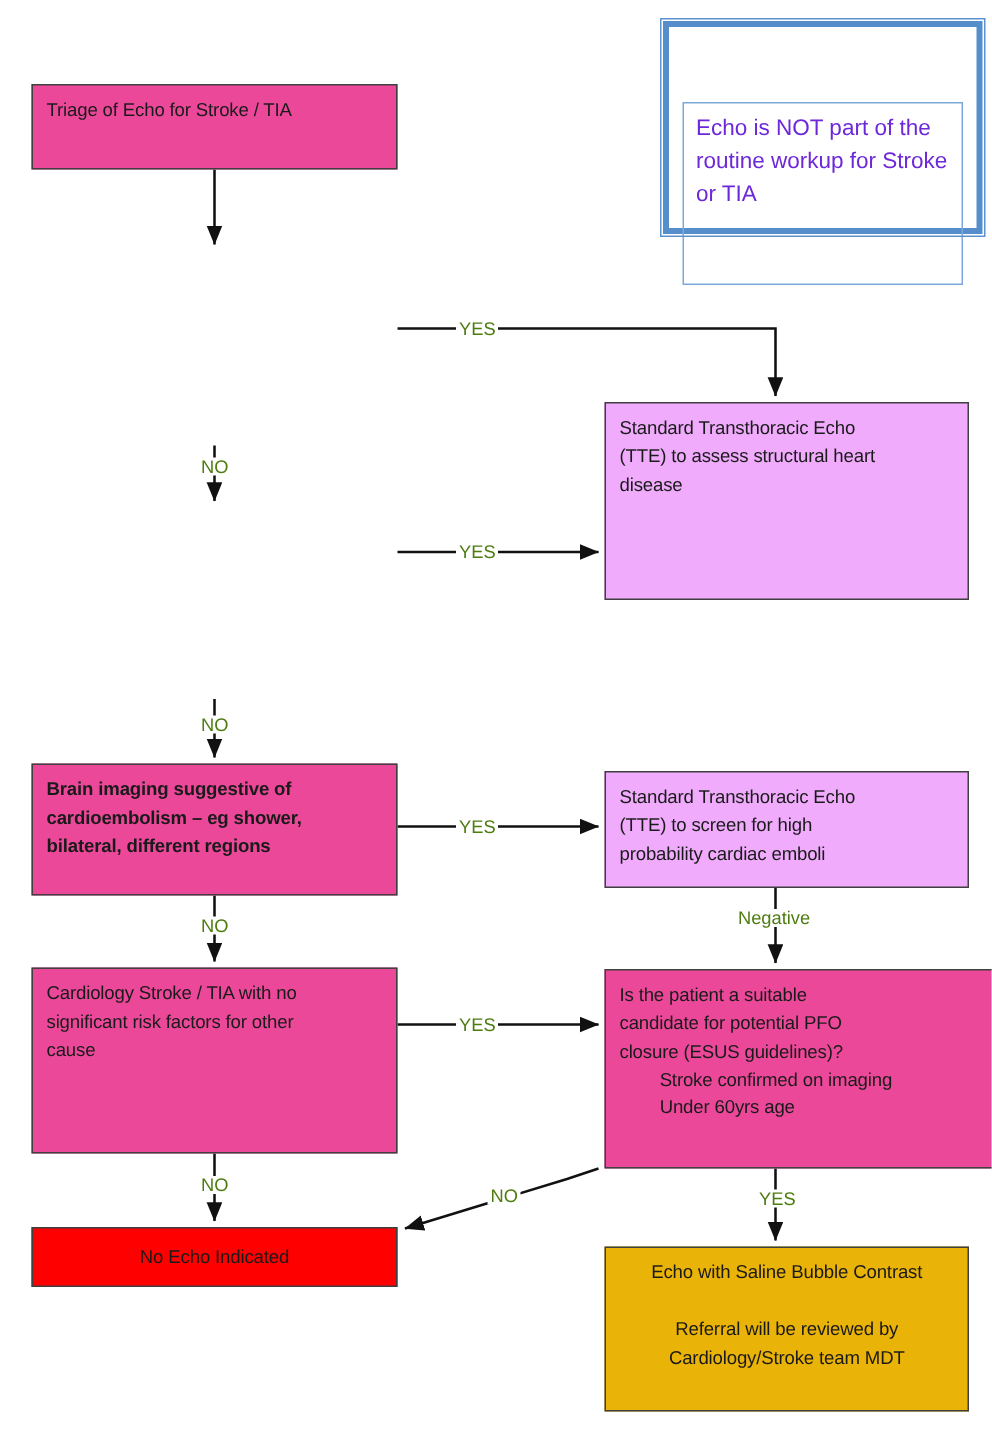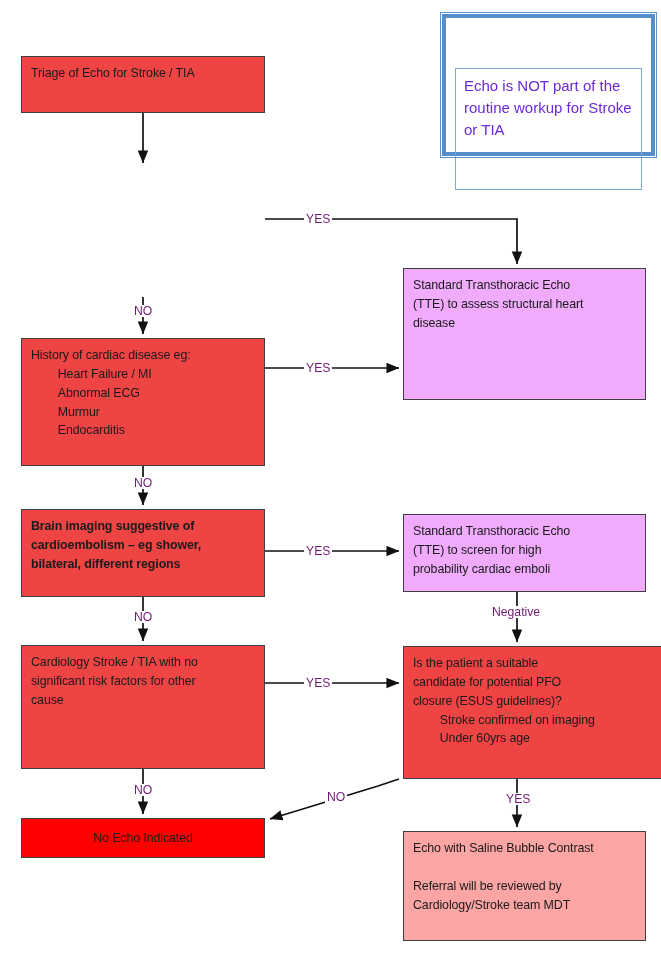--- a/index.html
+++ b/index.html
@@ -24,31 +24,31 @@
     left: 0;
     top: 0;
     width: 661px;
     height: 966px;
     pointer-events: none;
   }
   .node {
     position: absolute;
     box-sizing: border-box;
     border: 1px solid #404040;
-    background: #ef4444;
+    background: #ec4899;
     font-size: 12.4px;
     line-height: 1.52;
     color: #1a1a1a;
     padding: 7px 9px 5px 9px;
     white-space: pre-wrap;
     letter-spacing: -0.1px;
   }
   .node.green { background: #f0abfc; border-color: #3f3f3f; }
   .node.red   { background: #fe0000; border-color: #3f3f3f; text-align: center; }
-  .node.yellow{ background: #fca5a5; border-color: #3f3f3f; }
+  .node.yellow{ background: #eab308; border-color: #3f3f3f; text-align: center; }
   .node.center-text { text-align: center; padding-top: 10px; }
 
   .callout {
     position: absolute;
     box-sizing: border-box;
     background: #ffffff;
     border: 4px solid #558ecb;
     outline: 1px solid #5c92cd;
     outline-offset: 1px;
     font-size: 15px;
@@ -61,21 +61,21 @@
     border: 1px solid #7aa9d9;
     box-sizing: border-box;
     width: 100%;
     height: 100%;
     padding: 6px 8px;
   }
 
   .edge-label {
     position: absolute;
     font-size: 12.2px;
-    color: #701a75;
+    color: #4d7c0f;
     background: #ffffff;
     padding: 0 2px;
     white-space: nowrap;
     line-height: 1;
   }
 </style>
 </head>
 <body>
 
 <div id="chart-root">
@@ -110,25 +110,20 @@
 
       <path d="M399,779 L378,786 L270,819" marker-end="url(#arrow)"></path>
 
       <line x1="517" y1="779" x2="517" y2="827" marker-end="url(#arrow)"></line>
     </g>
   </svg>
 
   <div class="node" style="left:21px; top:56px; width:244px; height:57px;">Triage of Echo for Stroke / TIA</div>
 
 
-  <div class="node" style="left:21px; top:338px; width:244px; height:128px;">History of cardiac disease eg:
-        Heart Failure / MI
-        Abnormal ECG
-        Murmur
-        Endocarditis</div>
 
   <div class="node" style="left:21px; top:509px; width:244px; height:88px;font-weight:bold;">Brain imaging suggestive of
 cardioembolism – eg shower,
 bilateral, different regions</div>
 
   <div class="node" style="left:21px; top:645px; width:244px; height:124px;">Cardiology Stroke / TIA with no
 significant risk factors for other
 cause</div>
 
   <div class="node green" style="left:403px; top:268px; width:243px; height:132px;">Standard Transthoracic Echo

